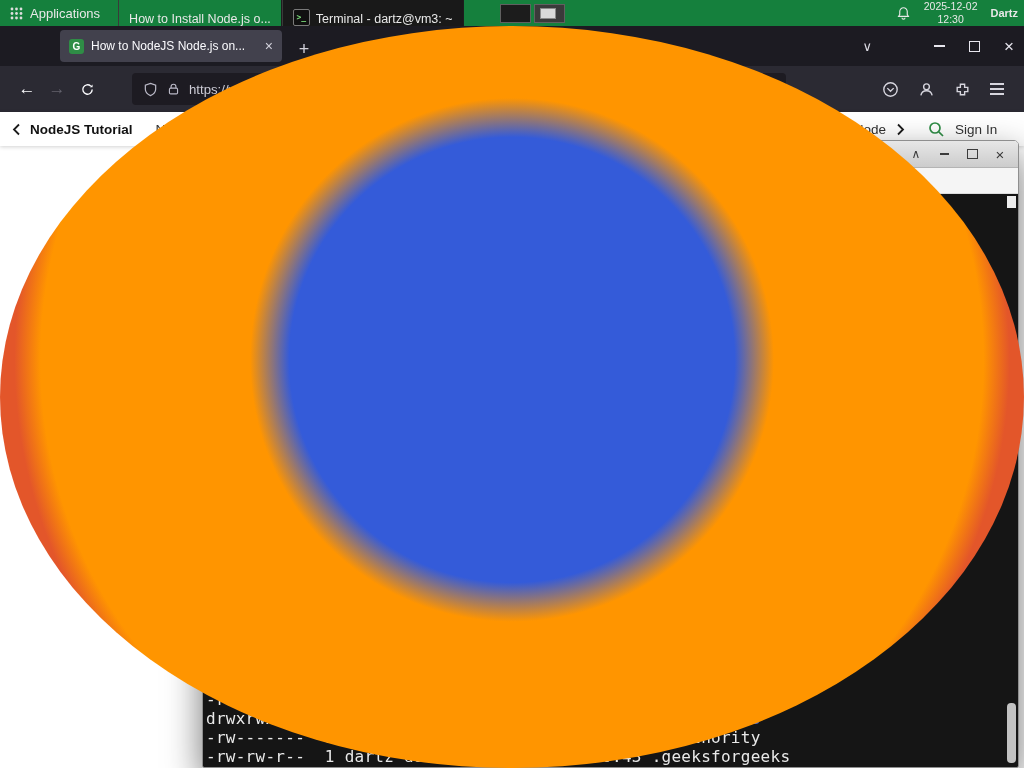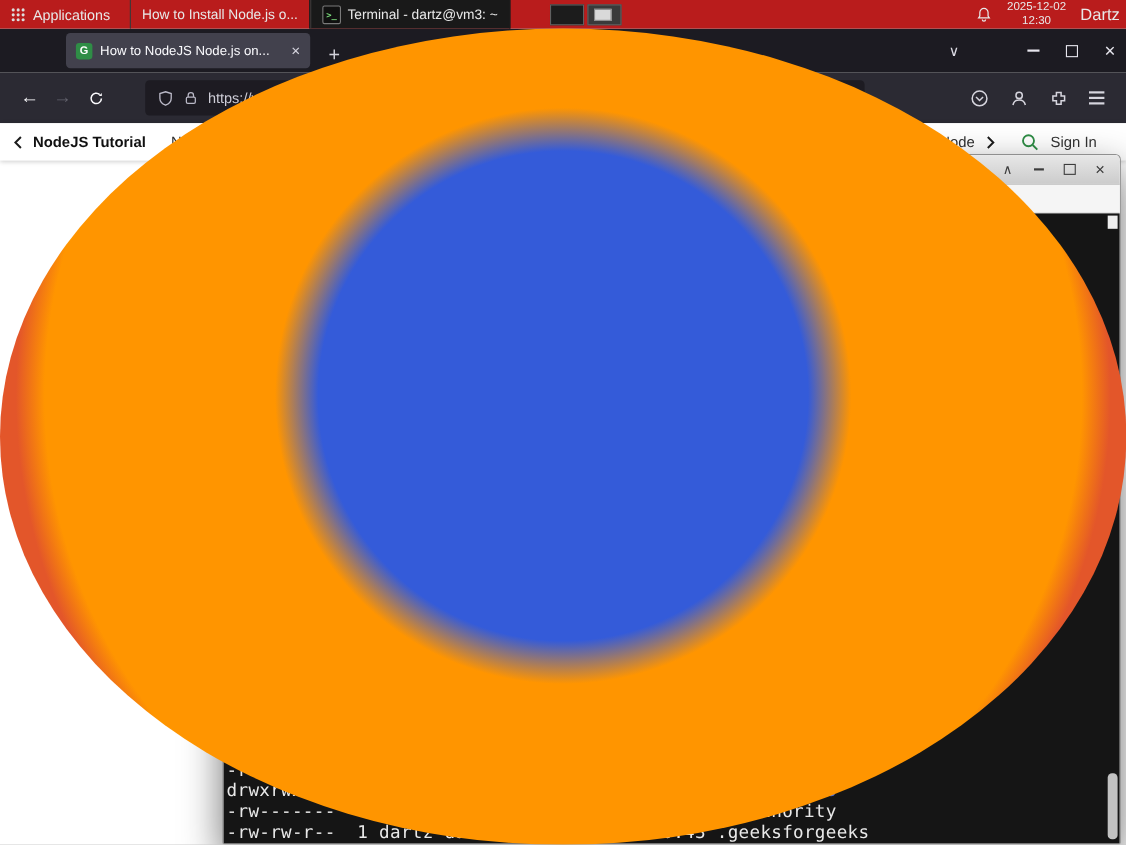--- a/index.html
+++ b/index.html
@@ -1,40 +1,40 @@
 <!DOCTYPE html>
 <html><head>
 <meta charset="utf-8">
 <title>Screenshot recreation</title>
 <style>
   html,body{margin:0;padding:0;background:#000;}
   .screen{position:relative;width:1024px;height:768px;overflow:hidden;background:#ffffff;
           font-family:"Liberation Sans",sans-serif;}
 
   
-  .panel{position:absolute;top:0;left:0;right:0;height:26px;background:#b91c1c;z-index:40;
+  .panel{position:absolute;top:0;left:0;right:0;height:26px;background:#15803d;z-index:40;
          display:flex;align-items:stretch;color:#e8e8e8;}
   .apps{display:flex;align-items:center;gap:7px;padding:0 10px;font-size:13px;}
   .task-list{display:flex;align-items:stretch;margin-left:8px;}
-  .task{display:flex;align-items:center;gap:6px;padding:0 10px;font-size:12.5px;
+  .task{display:flex;align-items:flex-end;gap:6px;padding:0 10px;font-size:12.5px;
         border-left:1px solid #3a3a3a;border-right:1px solid #1d1d1d;}
   .task.active{background:#191919;}
   .tlabel{white-space:nowrap;overflow:hidden;max-width:168px;}
   .ticon{width:15px;height:15px;flex:0 0 auto;border-radius:3px;}
   .ticon.firefox{border-radius:50%;background:radial-gradient(circle at 50% 45%,#345bd9 0 34%,#ff9500 40% 72%,#e3562a 76%);}
   .ticon.settings{border-radius:50%;background:radial-gradient(circle at 38% 32%,#c2ecff,#2596c9);}
   .ticon.terminal{background:#101010;border:1px solid #7a7a7a;color:#7de07d;
         font:bold 8px "DejaVu Sans Mono",monospace;display:flex;align-items:center;justify-content:center;border-radius:2px;}
   .pager{display:flex;align-items:center;gap:3px;margin-left:36px;}
   .ws{width:29px;height:17px;border:1px solid #606060;background:#1c1c1c;}
   .ws.active{background:#3a3a3a;position:relative;}
   .ws .mini{position:absolute;left:5px;top:3px;width:14px;height:9px;background:#d9d9d9;border:1px solid #8a8a8a;}
   .tray{margin-left:auto;display:flex;align-items:center;gap:13px;padding-right:6px;}
   .clock{text-align:center;font-size:10.5px;line-height:1.2;}
-  .user-label{font-size:15px;}
+  .user-label{font-size:11px;font-weight:bold;}
 
   
   .firefox{position:absolute;left:0;top:26px;width:1024px;height:742px;background:#fff;z-index:1;}
   .tabstrip{position:relative;height:40px;background:#1c1b22;display:flex;align-items:flex-end;padding-left:60px;}
   .tab{height:32px;margin-bottom:4px;width:204px;background:#42414d;border-radius:4px;
        display:flex;align-items:center;padding:0 9px;gap:7px;color:#fbfbfe;}
   .favicon{width:15px;height:15px;border-radius:3px;background:#2f8d46;color:#fff;
        font:bold 10px "Liberation Sans",sans-serif;display:flex;align-items:center;justify-content:center;flex:0 0 auto;}
   .tab-title{flex:1;font-size:12px;white-space:nowrap;overflow:hidden;}
   .tab-close{font-size:14px;color:#d4d3dd;line-height:1;}

